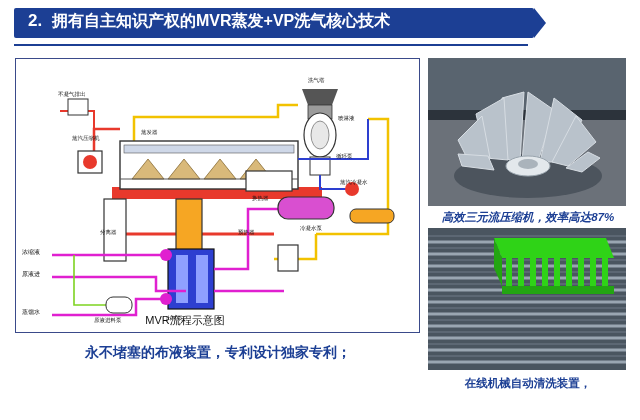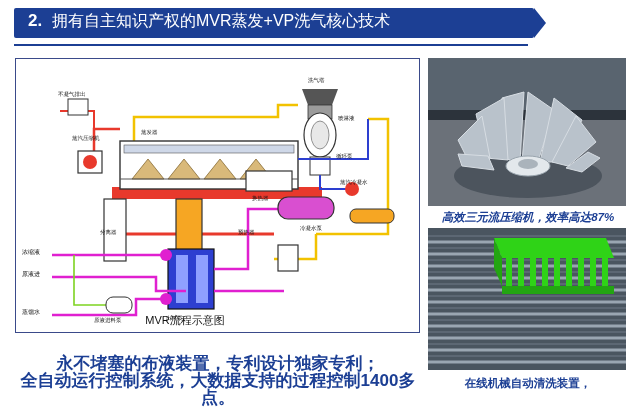--- a/index.html
+++ b/index.html
@@ -25,21 +25,21 @@
     border-bottom:15px solid transparent;
     border-left:12px solid #1c3f94;
   }
   .header-num{
     position:absolute;left:28px;top:3px;
     color:#ffffff;font-size:17px;font-weight:bold;
     letter-spacing:0px;
   }
   .header-title{
     position:absolute;left:52px;top:3px;
-    color:#ffffff;font-size:16px;font-weight:normal;
+    color:#ffffff;font-size:16px;font-weight:bold;
     white-space:nowrap;
   }
   .header-underline{
     position:absolute;left:14px;top:36px;width:514px;height:2px;
     background:#1c3f94;
   }
   
   .diagram-panel{
     position:absolute;left:15px;top:58px;width:405px;height:275px;
     background:#ffffff;border:1px solid #3a4a8a;
@@ -47,23 +47,22 @@
   }
   .diagram-caption{
     position:absolute;left:15px;top:313px;width:340px;
     text-align:center;font-size:11px;color:#111;
   }
   
   .flow{position:absolute;left:0;top:0;}
   
   .left-note{
     position:absolute;left:18px;top:344px;width:400px;
-    text-align:center;color:#1c3f94;font-size:17px;line-height:17px;
+    text-align:center;color:#1c3f94;font-size:14px;line-height:17px;
     font-weight:bold;
-    margin-top:11px;
   }
   
   .photo-top{
     position:absolute;left:428px;top:58px;width:198px;height:148px;
     overflow:hidden;background:#2a3038;
   }
   .photo-bottom{
     position:absolute;left:428px;top:228px;width:198px;height:142px;
     overflow:hidden;background:#1b2b3d;
   }
@@ -163,21 +162,20 @@
     <span style="position:absolute;left:6px;top:211px;font-size:6px;color:#111;">原液进</span>
     <span style="position:absolute;left:6px;top:249px;font-size:6px;color:#111;">蒸馏水</span>
     <span style="position:absolute;left:78px;top:258px;font-size:5.5px;color:#111;">原液进料泵</span>
     <span style="position:absolute;left:150px;top:256px;font-size:5.5px;color:#111;">出料泵</span>
   </div>
 </div>
 <div class="diagram-caption">MVR流程示意图</div>
 
 <div class="left-note">
   <div>永不堵塞的布液装置，专利设计独家专利；</div>
-  <div>全自动运行控制系统，大数据支持的过程控制1400多点。</div>
 </div>
 
 <div class="photo-top">
   <svg width="198" height="148" viewBox="0 0 198 148">
     <rect x="0" y="0" width="198" height="148" fill="#3c4550"></rect>
     <rect x="0" y="0" width="198" height="52" fill="#59646f"></rect>
     <rect x="0" y="52" width="198" height="10" fill="#2c333b"></rect>
     <rect x="0" y="62" width="198" height="86" fill="#6b7179"></rect>
     <ellipse cx="100" cy="118" rx="74" ry="22" fill="#4c545d"></ellipse>
     <g stroke="#d7dde3" stroke-width="1" fill="#b9c2cb">

